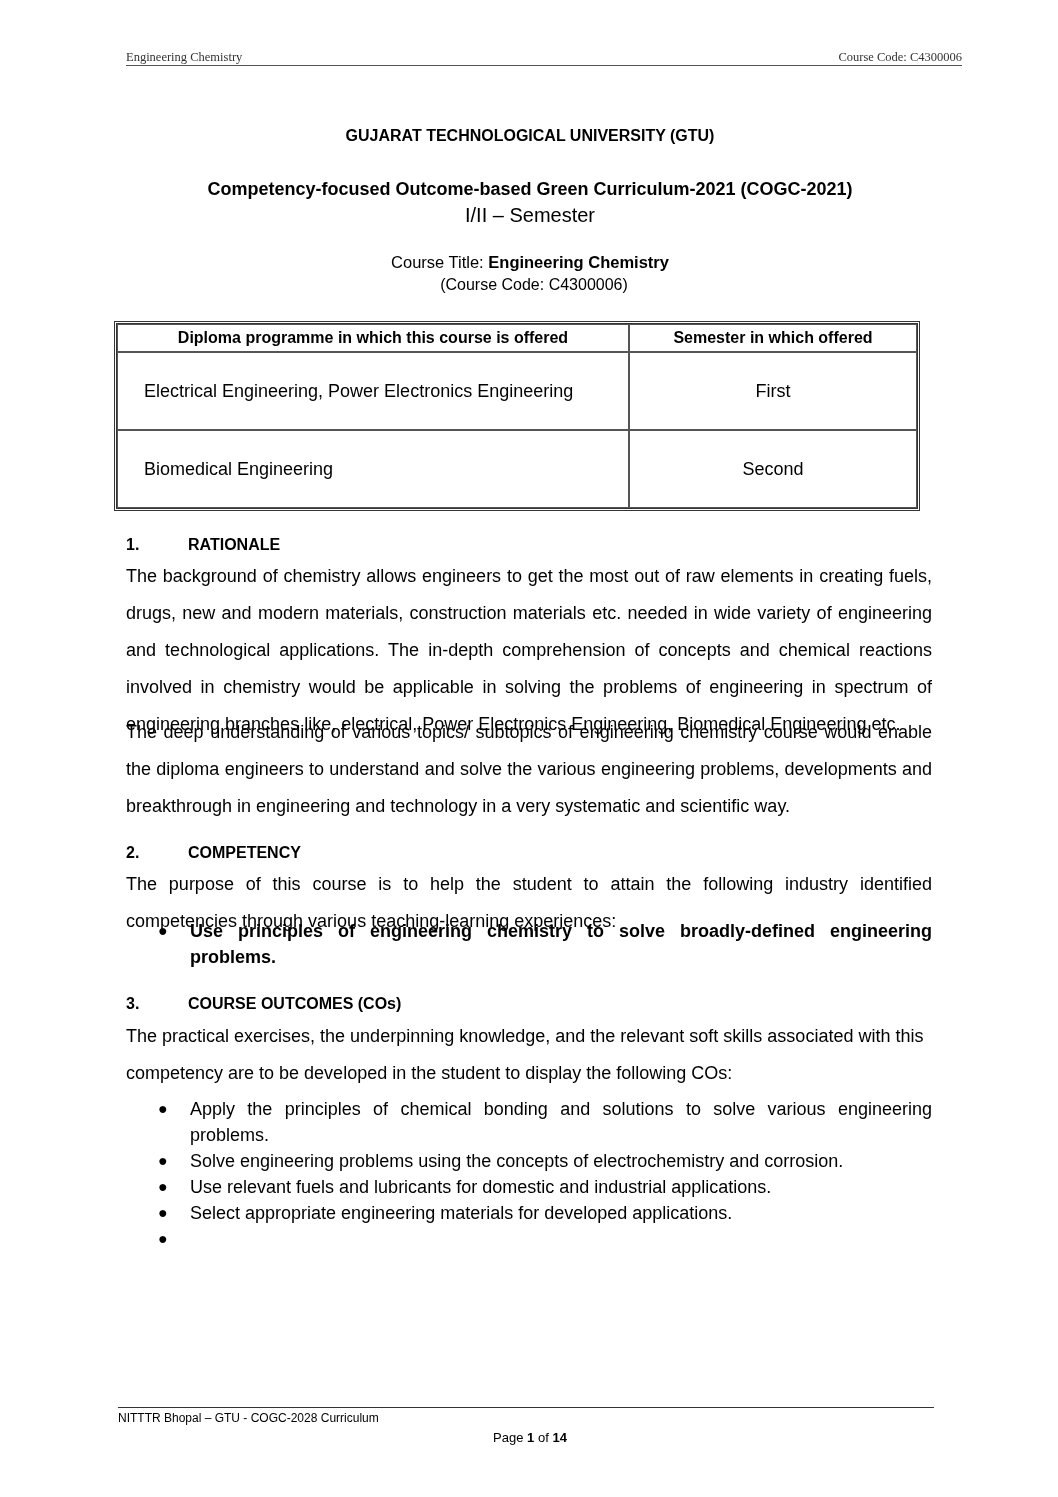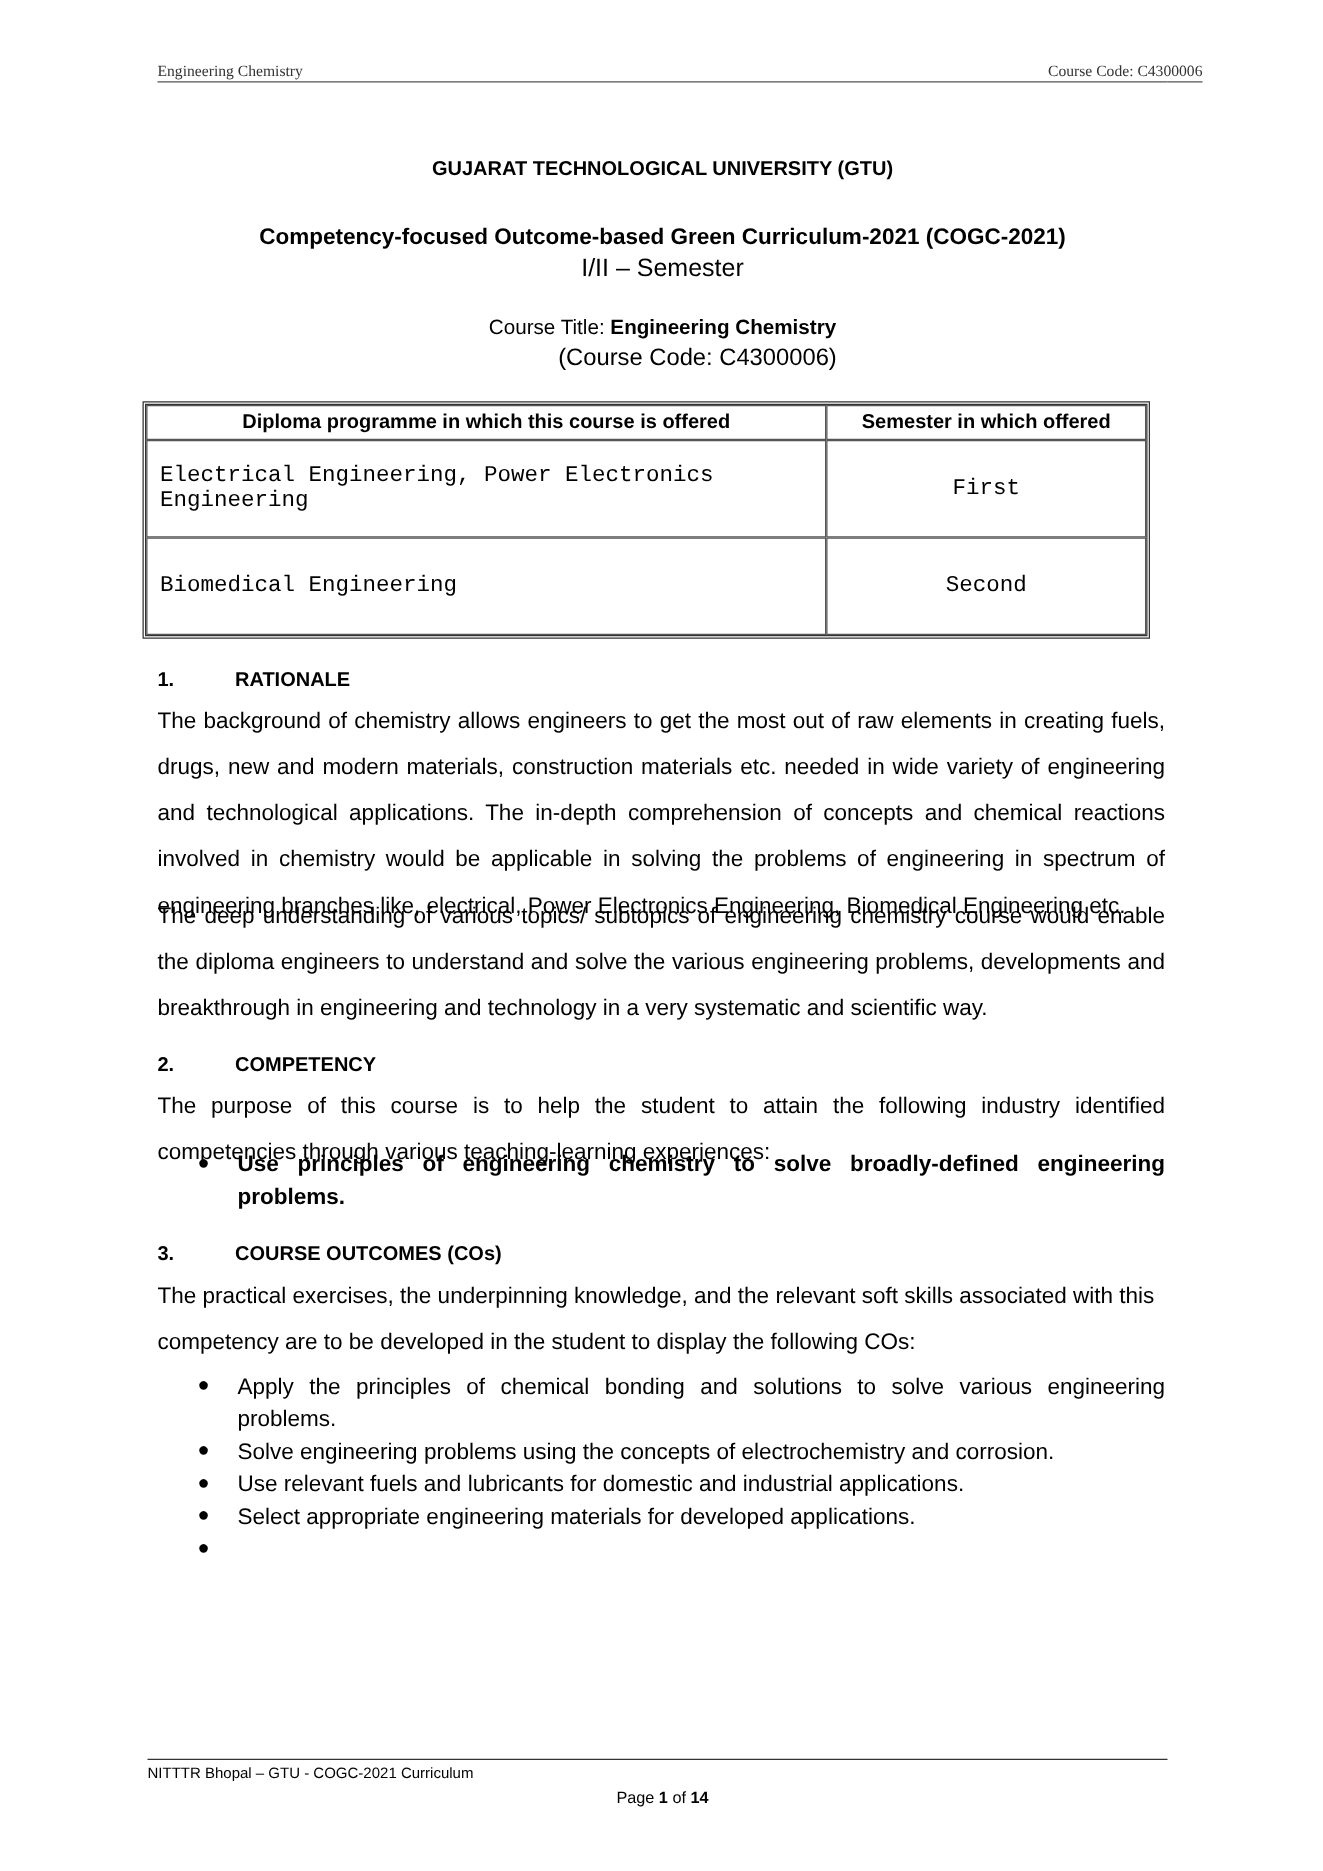--- a/index.html
+++ b/index.html
@@ -7,25 +7,25 @@
   .abs { position: absolute; }
   .running-header { left: 126px; top: 50px; width: 808px; font-family: "Liberation Serif", serif; font-size: 12.5px; color: #333; border-bottom: 1px solid #555; height: 15px; }
   .running-header .left { position: absolute; left: 0; top: 0; }
   .running-header .right { position: absolute; right: -28px; top: 0; }
   .hdr-line-ext { left: 934px; top: 65px; width: 28px; border-bottom: 1px solid #555; }
   .center { left: 126px; width: 808px; text-align: center; }
   .univ { top: 127px; font-weight: bold; font-size: 16px; }
   .curr { top: 179px; font-weight: bold; font-size: 18px; }
   .sem { top: 204px; font-size: 20px; }
   .ctitle { top: 253px; font-size: 16.5px; }
-  .ccode { top: 276px; font-size: 19px; left: 154px; }
+  .ccode { top: 276px; font-size: 16px; left: 130px; }
   table.offer { position: absolute; left: 114px; top: 321px; width: 806px; border-collapse: separate; border-spacing: 0; border: 3px double #333; font-size: 18px; }
   table.offer th, table.offer td { border: 1px solid #555; }
   table.offer th { font-size: 16px; font-weight: bold; height: 24px; padding: 1px 6px; }
-  table.offer td { height: 76px; padding: 0 10px; font-family: Liberation Mono, monospace; }
+  table.offer td { height: 76px; padding: 0 26px; }
   table.offer td.sem-cell { text-align: center; width: 234px; }
   .sec-head { left: 126px; font-weight: bold; font-size: 16px; }
   .sec-head .num { display: inline-block; width: 62px; }
   .para { left: 126px; width: 806px; font-size: 18px; line-height: 37px; text-align: justify; }
   .bullets { left: 126px; width: 806px; font-size: 18px; line-height: 26px; margin: 0; padding: 0; list-style: none; }
   .bullets li { position: relative; padding-left: 64px; text-align: justify; }
   .bullets li .dot { position: absolute; left: 32px; top: 0; font-size: 16px; }
   .hl { background: #00ff00; }
   .comp-bullet { font-weight: bold; }
   .footer-line { left: 118px; top: 1407px; width: 816px; border-top: 1px solid #333; }
@@ -103,16 +103,16 @@
   <li>
     <span class="dot">●</span>
     <span>Select appropriate engineering materials for developed applications.</span>
   </li>
   <li class="hl" style="margin-left:32px; padding-left:32px;">
     <span class="dot" style="left:0;">●</span>
   </li>
 </ul>
 
 <div class="abs footer-line"></div>
-<div class="abs footer-left">NITTTR Bhopal – GTU - COGC-2021 Curriculum</div>
+<div class="abs footer-left">NITTTR Bhopal – GTU - COGC-2028 Curriculum</div>
 <div class="abs footer-page">
   <span>Page </span><b>1</b><span> of </span><b>14</b>
 </div>
 
 </body></html>

